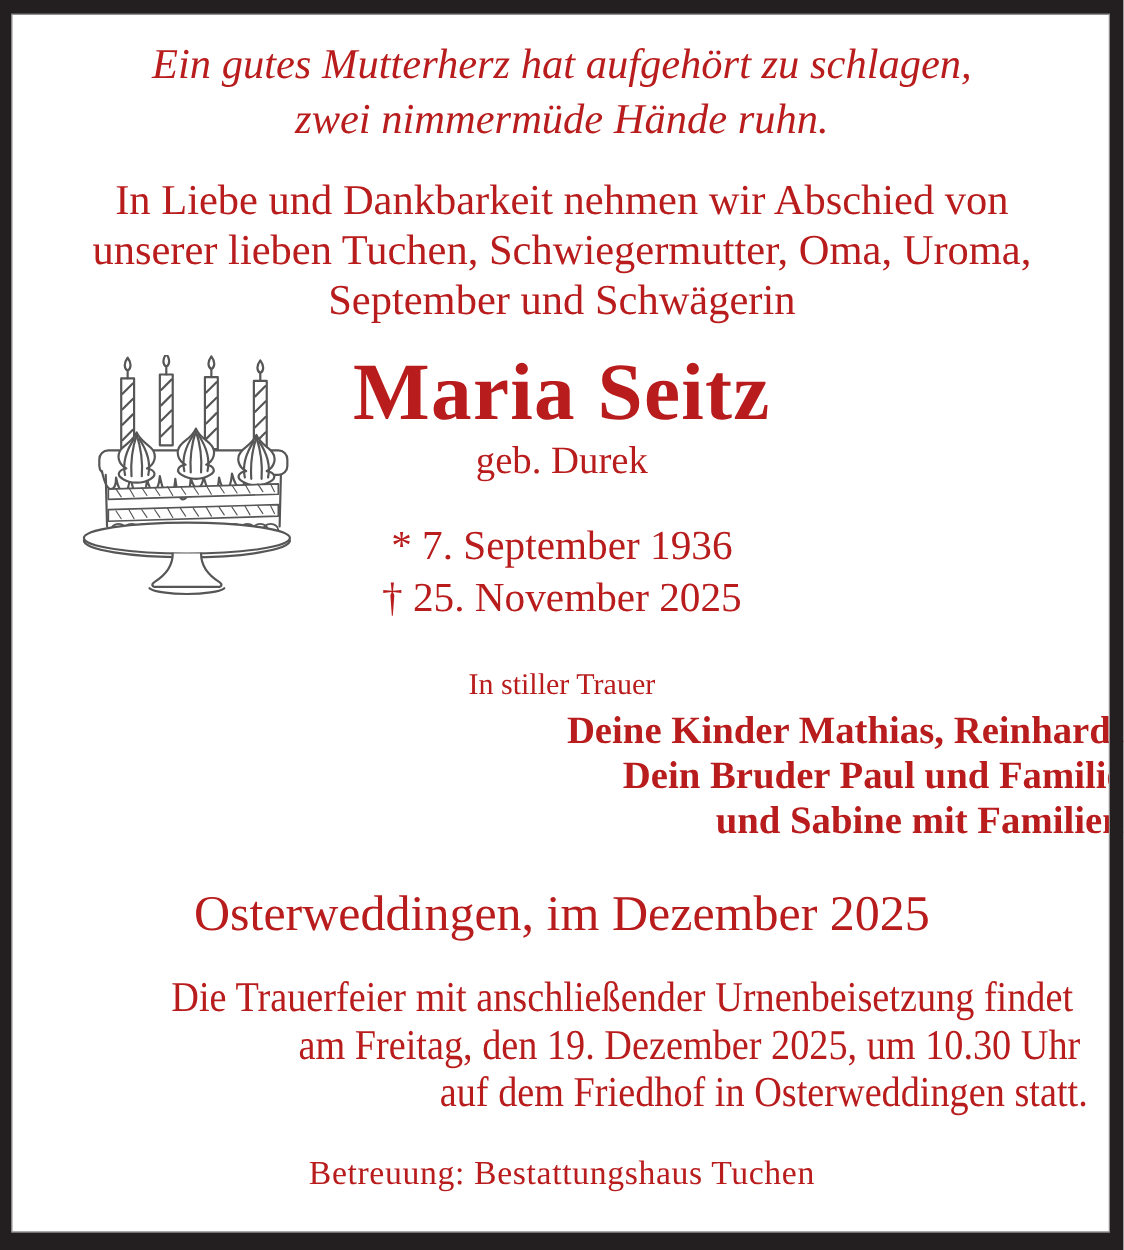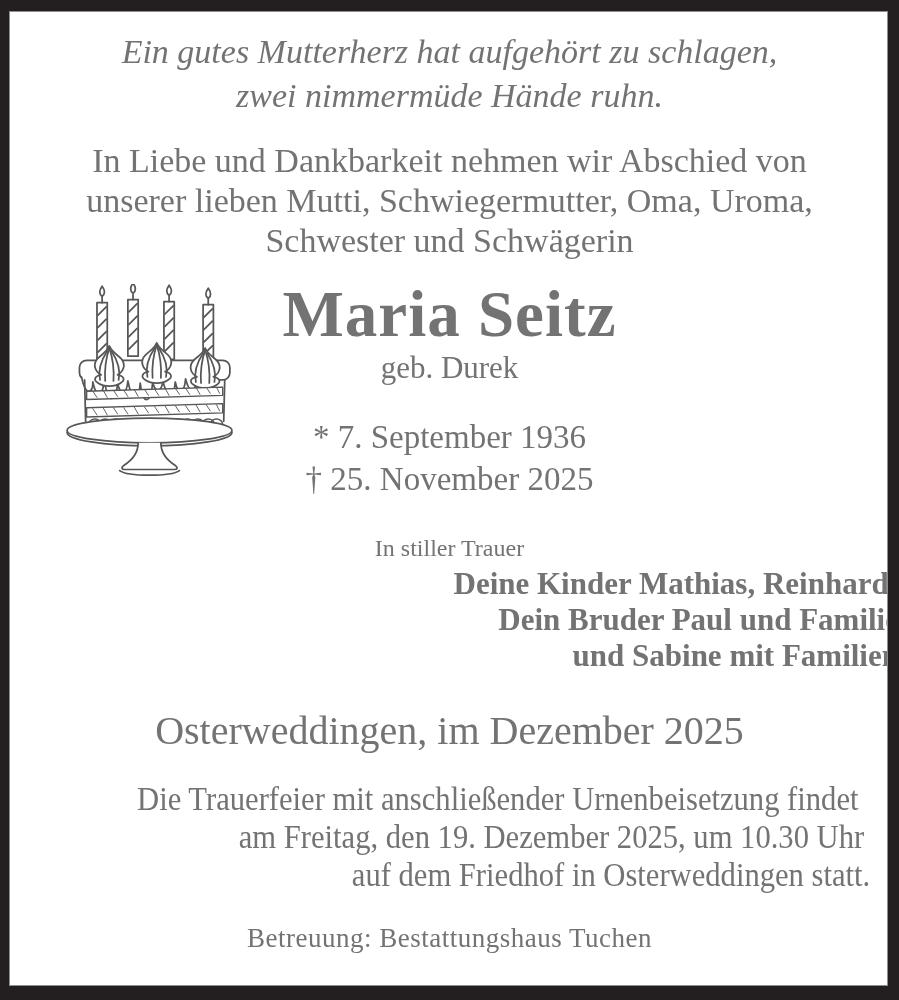--- a/index.html
+++ b/index.html
@@ -1,21 +1,21 @@
 <!DOCTYPE html>
 <html lang="de"><head>
 <meta charset="utf-8">
 <style>
   html,body{margin:0;padding:0;background:#fff;}
   .page{
     position:relative;
     width:899px;height:1000px;
     background:#ffffff;
     font-family:"Liberation Serif","DejaVu Serif",serif;
-    color:#737373;
+    color:#b91c1c;
     overflow:hidden;
   }
   .frame{
     position:absolute;inset:0;
     border-style:solid;border-color:#231f20;
     border-width:11px 11px 14px 9px;
     box-sizing:border-box;
     pointer-events:none;
   }
   .hairline{
@@ -89,22 +89,22 @@
 
 <div class="page">
 
   <div class="block epigraph">
     <div>Ein gutes Mutterherz hat aufgehört zu schlagen,</div>
     <div>zwei nimmermüde Hände ruhn.</div>
   </div>
 
   <div class="block intro">
     <div>In Liebe und Dankbarkeit nehmen wir Abschied von</div>
-    <div>unserer lieben Mutti, Schwiegermutter, Oma, Uroma,</div>
-    <div>Schwester und Schwägerin</div>
+    <div>unserer lieben Tuchen, Schwiegermutter, Oma, Uroma,</div>
+    <div>September und Schwägerin</div>
   </div>
 
   <svg class="cake" viewBox="0 0 165 190" aria-hidden="true">
     <g fill="none" stroke="#565656" stroke-width="1.7" stroke-linecap="round" stroke-linejoin="round">
 
       <g>
 
         <rect x="32" y="18" width="10" height="58" fill="#ffffff"></rect>
         <line x1="33" y1="30" x2="41" y2="22"></line>
           <line x1="33" y1="42" x2="41" y2="34"></line>

